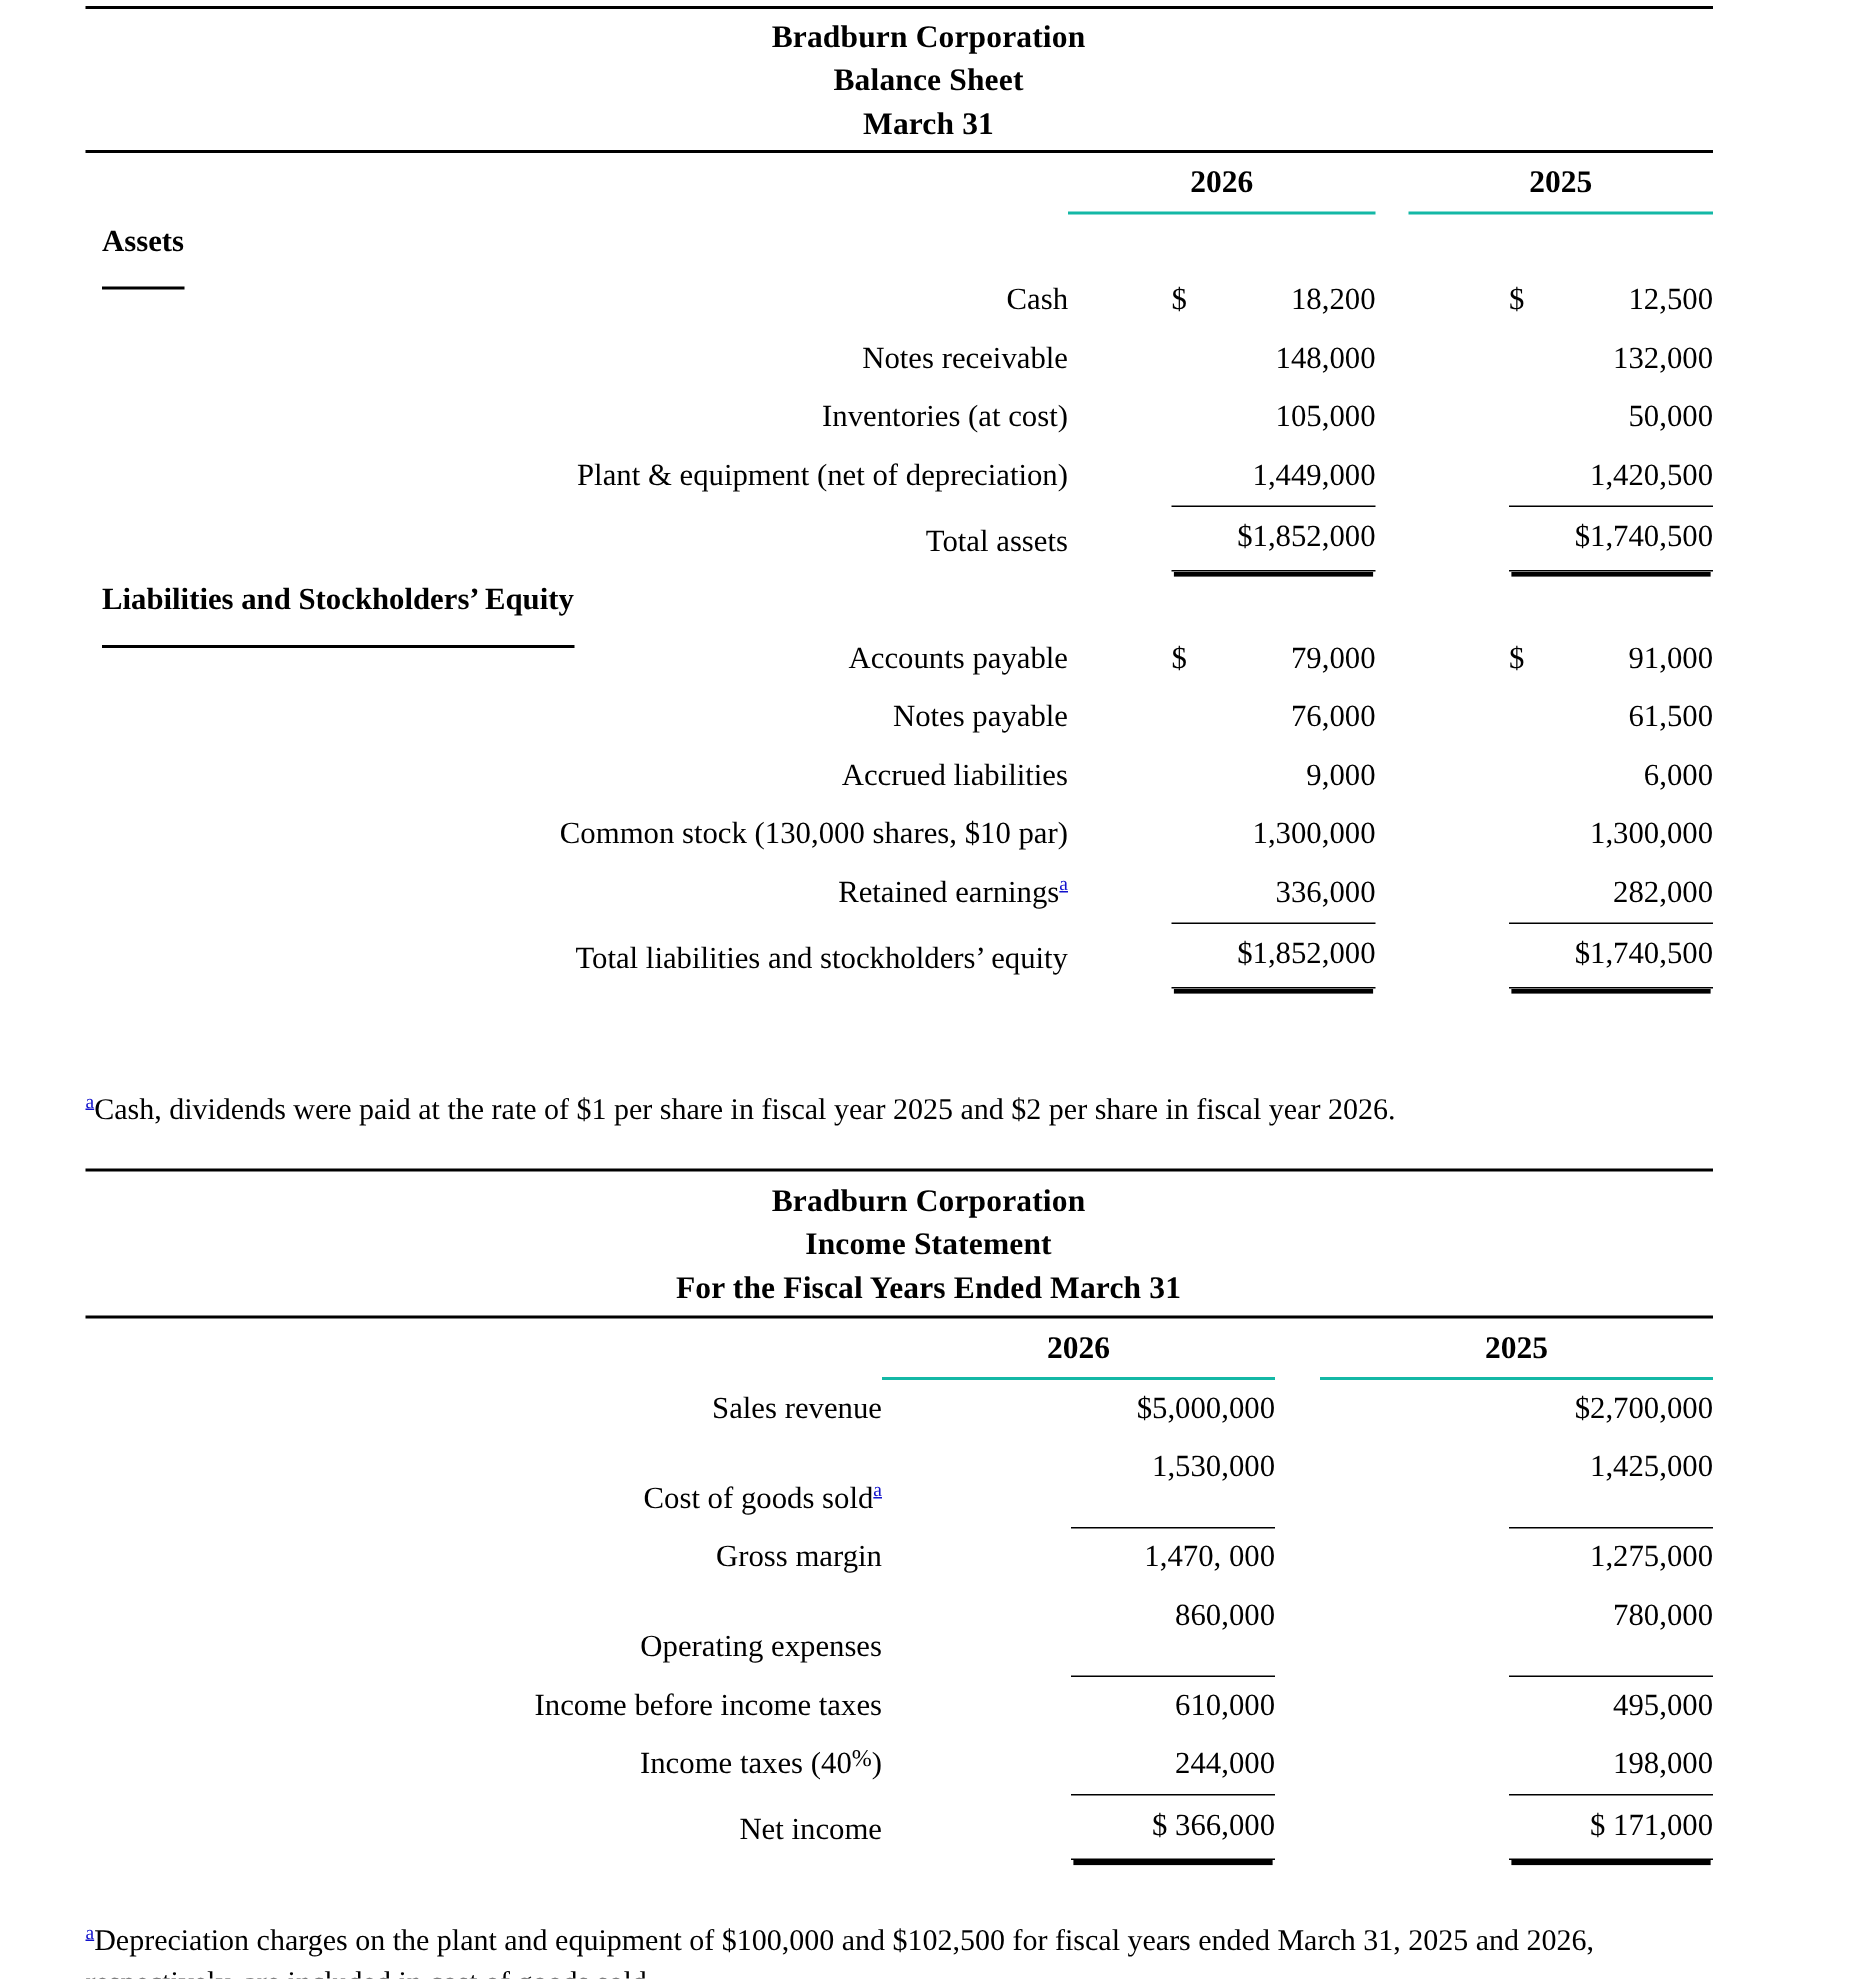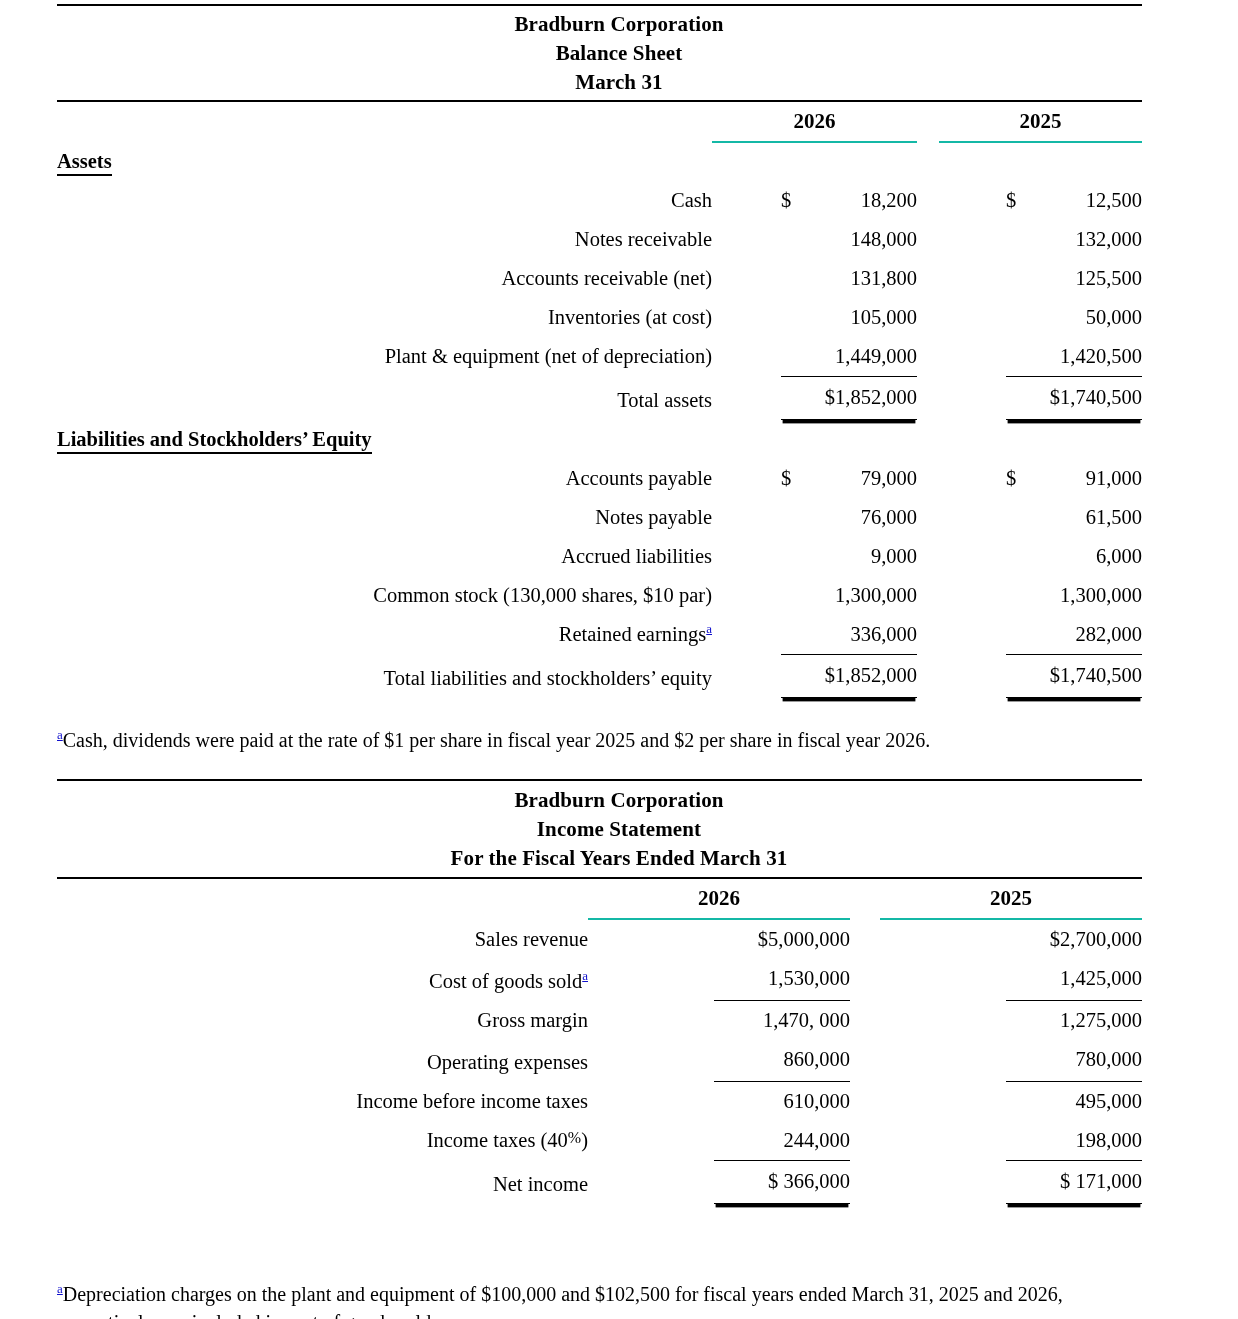--- a/index.html
+++ b/index.html
@@ -87,34 +87,35 @@
   tr.years td.yr { border-bottom: 2px solid #14b8a6; }
 
   
   td.section {
     font-weight: bold;
     font-size: 21px;
     padding-top: 6px;
   }
   td.section span.u {
     border-bottom: 2px solid #000;
-    padding-bottom: 2px;
+    padding-bottom: 19px;
+    margin-left: 11px;
   }
 
   
   td.indent { padding-left: 27px; }
 
   
   td.num .box {
     display: inline-block;
     min-width: 136px;
     text-align: right;
   }
   td.rule-top .box    { border-top: 1.6px solid #000; padding-top: 1px; }
-  td.rule-under .box  { border-bottom: 1.6px solid #000; padding-bottom: 2px; }
+  td.rule-under .box  { border-bottom: 1.6px solid #000; padding-bottom: 20px; }
   td.rule-double .box {
     border-bottom: 1.6px solid #000;
     box-shadow: 0 5px 0 -1.6px #000;
     padding-bottom: 2px;
   }
   td.rule-top.rule-double .box {
     border-top: 1.6px solid #000;
   }
 
   
@@ -201,26 +202,20 @@
           <td class="num"><span class="dollarcell"><span class="dsign">$</span><span>12,500</span></span></td>
         </tr>
 
         <tr>
           <td class="label">Notes receivable</td>
           <td class="num"><span class="box">148,000</span></td>
           <td></td>
           <td class="num"><span class="box">132,000</span></td>
         </tr>
 
-        <tr>
-          <td class="label">Accounts receivable (net)</td>
-          <td class="num"><span class="box">131,800</span></td>
-          <td></td>
-          <td class="num"><span class="box">125,500</span></td>
-        </tr>
 
         <tr>
           <td class="label">Inventories (at cost)</td>
           <td class="num"><span class="box">105,000</span></td>
           <td></td>
           <td class="num"><span class="box">50,000</span></td>
         </tr>
 
         <tr>
           <td class="label">Plant &amp; equipment (net of depreciation)</td>

